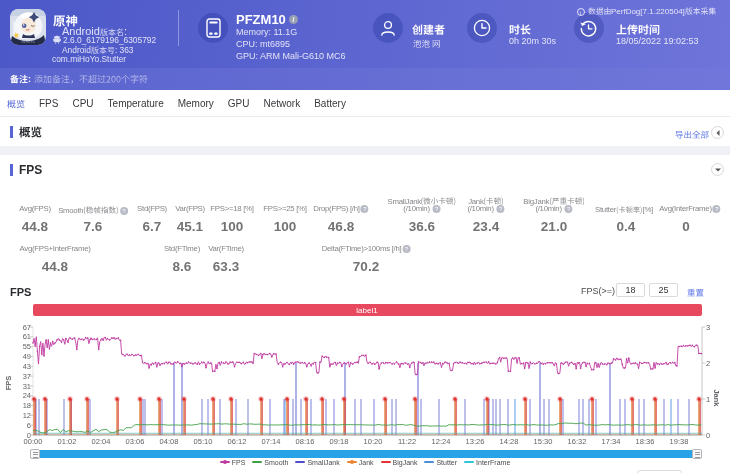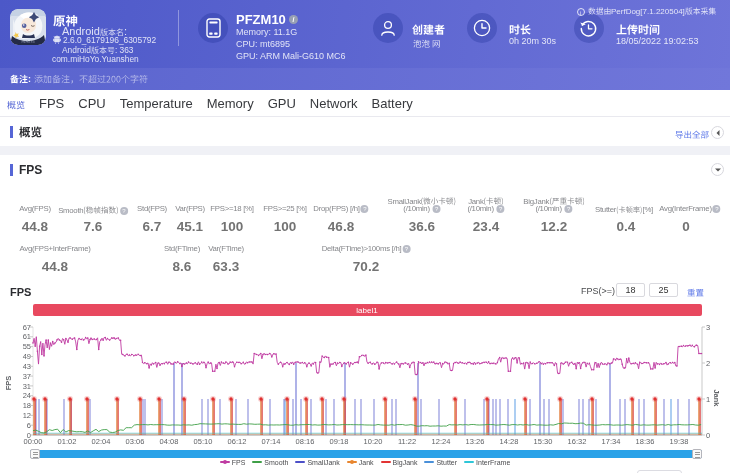--- a/index.html
+++ b/index.html
@@ -1,18 +1,18 @@
 <!DOCTYPE html>
 <html><head><meta charset="utf-8"><style>
 * {margin:0;padding:0;box-sizing:border-box}
 body {width:730px;height:473px;overflow:hidden;position:relative;background:#fff;
  font-family:"Liberation Sans",sans-serif;-webkit-font-smoothing:antialiased}
 .hdr {position:absolute;left:0;top:0;width:730px;height:68px;background:linear-gradient(97deg,#4c58c8,#6e74d9)}
 .rmk {position:absolute;left:0;top:68px;width:730px;height:22px;background:linear-gradient(97deg,#5a64ce,#7177da);line-height:22px;padding-left:10px;font-size:9px;color:#fff}
-.tabs {position:absolute;left:0;top:90px;width:730px;height:27px;background:#fff;border-bottom:1px solid #e9e9ef;font-size:13px;color:#37393d;line-height:27px}
+.tabs {position:absolute;left:0;top:90px;width:730px;height:27px;background:#fff;border-bottom:1px solid #e9e9ef;font-size:10px;color:#37393d;line-height:27px}
 .tabs span {margin-left:14px}
 .sec1 {position:absolute;left:0;top:117px;width:730px;height:29px;background:#fff}
 .gap {position:absolute;left:0;top:146px;width:730px;height:9px;background:#f0f1f6}
 .sec2 {position:absolute;left:0;top:155px;width:730px;height:318px;background:#fff}
 .hbar {display:inline-block;width:3px;height:12px;background:#5666d6;vertical-align:-2px;margin-right:6px}
 .htit {font-size:12px;font-weight:bold;color:#2b2c30}
 .circbtn {position:absolute;width:13px;height:13px;border:1px solid #d8d8de;border-radius:50%;background:#fff}
 .circbtn svg {position:absolute;left:50%;top:50%;transform:translate(-50%,-50%)}
 .hl {color:#fff;font-size:9px;line-height:1}
 .hsub {color:rgba(255,255,255,.82);font-size:9px;line-height:1}
@@ -72,21 +72,21 @@
         <path d="M1.2 3.2 A2.9 2.9 0 0 1 6.8 3.2 Z M0.9 1.1 l.7.9 M7.1 1.1 l-.7.9" stroke="#dfe3f5" stroke-width=".7" fill="#dfe3f5"></path>
         <rect x="1.1" y="3.6" width="5.8" height="3.6" rx=".9" fill="#dfe3f5"></rect>
         <rect x="0" y="3.7" width=".8" height="2.6" rx=".4" fill="#dfe3f5"></rect>
         <rect x="7.2" y="3.7" width=".8" height="2.6" rx=".4" fill="#dfe3f5"></rect>
         <rect x="2" y="7.4" width=".8" height="1.4" rx=".4" fill="#dfe3f5"></rect>
         <rect x="5.2" y="7.4" width=".8" height="1.4" rx=".4" fill="#dfe3f5"></rect>
       </svg>2.6.0_6179196_6305792</div>
  <div class="hsub" style="position:absolute;left:62px;top:43.5px;font-size:8.4px">Android<svg width="24.0" height="11.6" viewBox="0 0 24.0 11.6" style="display:inline-block;vertical-align:-2.3px;">
         <path d="M0.8 2.7V5.9C0.8 7.1 0.8 8.6 0.2 9.6C0.4 9.7 0.6 9.8 0.7 9.9C1.1 9.1 1.3 8.1 1.4 7H2.5V9.9H3V6.5H1.4L1.4 5.9V5.3H3.5V4.8H2.8V2.5H2.3V4.8H1.4V2.7ZM6.8 5.4C6.6 6.4 6.3 7.1 5.9 7.8C5.6 7.1 5.3 6.3 5.1 5.4ZM3.9 3.1V5.9C3.9 7.1 3.8 8.6 3.2 9.6C3.3 9.7 3.6 9.9 3.7 10C4.3 8.8 4.4 7.2 4.4 5.9V5.4H4.6C4.8 6.5 5.1 7.5 5.6 8.3C5.2 8.8 4.7 9.2 4.1 9.4C4.2 9.6 4.4 9.8 4.5 9.9C5 9.7 5.5 9.3 5.9 8.8C6.3 9.3 6.8 9.6 7.3 9.9C7.4 9.8 7.6 9.6 7.7 9.5C7.1 9.2 6.7 8.8 6.3 8.3C6.9 7.5 7.3 6.4 7.5 5L7.1 4.9L7 4.9H4.4V3.6C5.5 3.5 6.7 3.3 7.6 3.1L7.2 2.6C6.4 2.8 5 3 3.9 3.1Z M11.7 2.6V4.2H8.5V4.9H10.9C10.4 6.2 9.4 7.5 8.3 8.2C8.4 8.3 8.6 8.5 8.7 8.6C9.9 7.9 10.9 6.4 11.6 4.9H11.7V7.8H9.8V8.4H11.7V9.9H12.3V8.4H14.2V7.8H12.3V4.9H12.4C13 6.4 14.1 7.9 15.2 8.6C15.4 8.5 15.6 8.2 15.7 8.1C14.6 7.5 13.6 6.2 13 4.9H15.5V4.2H12.3V2.6Z M18.1 3.4H21.9V4.5H18.1ZM17.5 2.9V5H22.5V2.9ZM16.5 5.8V6.3H18.2C18 6.8 17.8 7.4 17.6 7.8H21.8C21.7 8.7 21.5 9.1 21.3 9.3C21.2 9.4 21.1 9.4 20.9 9.4C20.7 9.4 20.1 9.4 19.6 9.3C19.7 9.5 19.7 9.7 19.8 9.9C20.3 9.9 20.8 9.9 21.1 9.9C21.4 9.9 21.6 9.8 21.8 9.7C22.1 9.4 22.3 8.8 22.5 7.5C22.5 7.4 22.5 7.2 22.5 7.2H18.5L18.8 6.3H23.5V5.8Z" fill="currentColor"></path>
       </svg>: 363</div>
- <div class="hsub" style="position:absolute;left:52px;top:55px;font-size:8.4px">com.miHoYo.Yuanshen</div>
+ <div class="hsub" style="position:absolute;left:52px;top:55px;font-size:8.4px">com.miHoYo.Stutter</div>
  <div style="position:absolute;left:178px;top:10px;width:1px;height:36px;background:rgba(255,255,255,.35)"></div>
 
  <div class="hcirc" style="left:198px;top:13px">
       <svg width="15" height="20" viewBox="0 0 15 20" style="position:absolute;left:8px;top:5px">
         <rect x="1" y="1" width="13" height="18" rx="2.4" fill="none" stroke="#fff" stroke-width="1.4"></rect>
         <rect x="3.4" y="3.4" width="8.2" height="2" rx=".6" fill="#fff"></rect>
         <rect x="3.2" y="14.6" width="3.4" height="2.1" rx=".7" fill="#fff"></rect>
         <rect x="8.2" y="14.6" width="3.4" height="2.1" rx=".7" fill="#fff"></rect>
       </svg>
     </div>
@@ -243,21 +243,21 @@
         </div>
         <div class="val">23.4</div>
       </div>
       <div class="col" style="left:554px">
         <div class="lab">
           <div class="ll">BigJank<svg width="35.5" height="11.0" viewBox="0 0 35.5 11.0" style="display:inline-block;vertical-align:-2.2px;">
               <path d="M1.8 10.3 2.2 10.1C1.6 9 1.3 7.7 1.3 6.5C1.3 5.2 1.6 3.9 2.2 2.8L1.8 2.6C1.1 3.7 0.7 5 0.7 6.5C0.7 7.9 1.1 9.2 1.8 10.3Z M3.7 3.8C4 4.2 4.2 4.8 4.3 5.2L4.8 5C4.8 4.6 4.5 4 4.2 3.6ZM8.5 3.6C8.3 4 8 4.7 7.8 5L8.2 5.2C8.5 4.8 8.8 4.3 9.1 3.8ZM3.4 5.4V6.6C3.4 7.3 3.4 8.3 2.8 9C2.9 9.1 3.1 9.3 3.2 9.4C3.9 8.6 4 7.4 4 6.6V5.9H9.7V5.4H7.4V3.4H9.4V2.9H3.4V3.4H5.3V5.4ZM5.8 3.4H6.9V5.4H5.8Z M11.4 4.7V7.1H13.7V7.6H11.1V8.1H13.7V8.7H10.6V9.2H17.4V8.7H14.2V8.1H16.9V7.6H14.2V7.1H16.6V4.7H14.2V4.2H17.3V3.8H14.2V3.2C15.1 3.1 16 3 16.6 2.9L16.3 2.5C15.1 2.7 13 2.8 11.2 2.9C11.2 3 11.3 3.2 11.3 3.3C12 3.3 12.9 3.3 13.7 3.2V3.8H10.6V4.2H13.7V4.7ZM11.9 6.1H13.7V6.7H11.9ZM14.2 6.1H16V6.7H14.2ZM11.9 5.1H13.7V5.7H11.9ZM14.2 5.1H16V5.7H14.2Z M21.8 7.1C22.6 7.4 23.8 7.9 24.3 8.2L24.6 7.7C24.1 7.4 22.9 6.9 22.1 6.6ZM21.1 2.4V5.2H18.2V5.8H21.1V9.4H21.7V5.8H25V5.2H21.7V4.1H24.2V3.5H21.7V2.4Z M30.6 5C30.6 7.4 30.4 8.4 28.6 9C28.7 9.1 28.9 9.3 28.9 9.4C30.9 8.8 31.1 7.5 31.1 5ZM30.9 8.1C31.4 8.5 32 9.1 32.3 9.4L32.7 9C32.4 8.7 31.7 8.2 31.2 7.8ZM27.1 9.2C27.2 9.1 27.4 9 28.9 8.2C28.9 8.1 28.9 7.9 28.8 7.7L27.6 8.3V7H28.8V4.5H28.3V6.5H27.6V3.9H28.9V3.4H27.6V2.4H27.1V3.4H25.7V3.9H27.1V6.5H26.4V4.5H25.9V7H27.1V8.2C27.1 8.5 26.9 8.6 26.8 8.7C26.9 8.8 27 9.1 27.1 9.2ZM29.3 4.1V7.6H29.9V4.6H31.8V7.6H32.3V4.1H30.8C30.9 3.9 31 3.6 31.1 3.3H32.6V2.8H29.1V3.3H30.6C30.5 3.6 30.4 3.9 30.3 4.1Z M33.7 10.3C34.4 9.2 34.8 7.9 34.8 6.5C34.8 5 34.4 3.7 33.7 2.6L33.3 2.8C33.9 3.9 34.3 5.2 34.3 6.5C34.3 7.7 33.9 9 33.3 10.1Z" fill="currentColor"></path>
             </svg></div>
           <div class="ll">(/10min) <span class="q">?</span></div>
         </div>
-        <div class="val">12.2</div>
+        <div class="val">21.0</div>
       </div>
       <div class="col" style="left:626px">
         <div class="lab">
           <div class="ll"></div>
           <div class="ll"><span style="position:relative;left:-2px">Stutter<svg width="26.5" height="10.4" viewBox="0 0 26.5 10.4" style="display:inline-block;vertical-align:-2.1px;">
                 <path d="M1.7 9.8 2.1 9.6C1.5 8.6 1.2 7.3 1.2 6.1C1.2 4.9 1.5 3.7 2.1 2.6L1.7 2.5C1.1 3.5 0.7 4.7 0.7 6.1C0.7 7.5 1.1 8.7 1.7 9.8Z M6.3 6.7C7 7 8.1 7.5 8.6 7.7L8.9 7.3C8.4 7 7.3 6.6 6.6 6.3ZM5.6 2.3V5H2.8V5.5H5.6V8.9H6.2V5.5H9.3V5H6.2V3.8H8.5V3.3H6.2V2.3Z M14.6 4.7C14.6 7 14.4 8 12.7 8.5C12.8 8.6 13 8.8 13 8.9C14.9 8.3 15 7.1 15.1 4.7ZM14.8 7.7C15.3 8.1 15.9 8.6 16.2 8.9L16.6 8.6C16.3 8.2 15.6 7.7 15.1 7.4ZM11.2 8.7C11.4 8.6 11.6 8.5 13 7.8C13 7.7 12.9 7.5 12.9 7.3L11.8 7.8V6.6H12.9V4.2H12.4V6.1H11.8V3.7H12.9V3.2H11.8V2.3H11.3V3.2H10V3.7H11.3V6.1H10.6V4.2H10.2V6.6H11.3V7.7C11.3 8 11.1 8.2 11 8.3C11.1 8.4 11.2 8.6 11.2 8.7ZM13.4 3.9V7.2H13.9V4.3H15.7V7.2H16.2V3.9H14.8C14.9 3.7 15 3.4 15.1 3.1H16.5V2.7H13.1V3.1H14.6C14.5 3.4 14.4 3.7 14.3 3.9Z M22.8 3.7C22.6 4 22.1 4.4 21.8 4.6L22.2 4.9C22.5 4.7 22.9 4.3 23.3 4ZM17.2 5.9 17.5 6.4C18 6.1 18.6 5.8 19.1 5.5L19 5.1C18.4 5.4 17.7 5.7 17.2 5.9ZM17.4 4C17.8 4.3 18.3 4.6 18.5 4.9L18.9 4.6C18.7 4.3 18.2 4 17.8 3.7ZM21.7 5.4C22.2 5.7 22.8 6.1 23.1 6.4L23.5 6.1C23.2 5.8 22.6 5.4 22.1 5.1ZM17.2 6.9V7.4H20.1V8.9H20.7V7.4H23.7V6.9H20.7V6.3H20.1V6.9ZM20 2.4C20.1 2.6 20.2 2.8 20.3 3H17.3V3.4H20C19.8 3.8 19.5 4.1 19.4 4.2C19.3 4.3 19.2 4.4 19.1 4.4C19.2 4.5 19.2 4.8 19.3 4.9C19.4 4.8 19.5 4.8 20.4 4.7C20 5.1 19.7 5.4 19.6 5.5C19.3 5.7 19.1 5.8 19 5.8C19 6 19.1 6.2 19.1 6.3C19.3 6.2 19.5 6.2 21.4 6C21.5 6.2 21.6 6.3 21.6 6.4L22 6.2C21.9 5.9 21.5 5.4 21.2 5L20.8 5.2C20.9 5.3 21 5.5 21.2 5.6L19.9 5.7C20.5 5.2 21.1 4.6 21.7 3.9L21.3 3.7C21.1 3.9 21 4.1 20.8 4.3L19.9 4.3C20.1 4.1 20.3 3.8 20.5 3.4H23.6V3H20.9C20.8 2.7 20.7 2.5 20.5 2.3Z M24.7 9.8C25.4 8.7 25.8 7.5 25.8 6.1C25.8 4.7 25.4 3.5 24.7 2.5L24.3 2.6C25 3.7 25.3 4.9 25.3 6.1C25.3 7.3 25 8.6 24.3 9.6Z" fill="currentColor"></path>
               </svg>[%]</span></div>
         </div>
         <div class="val">0.4</div>
       </div>

